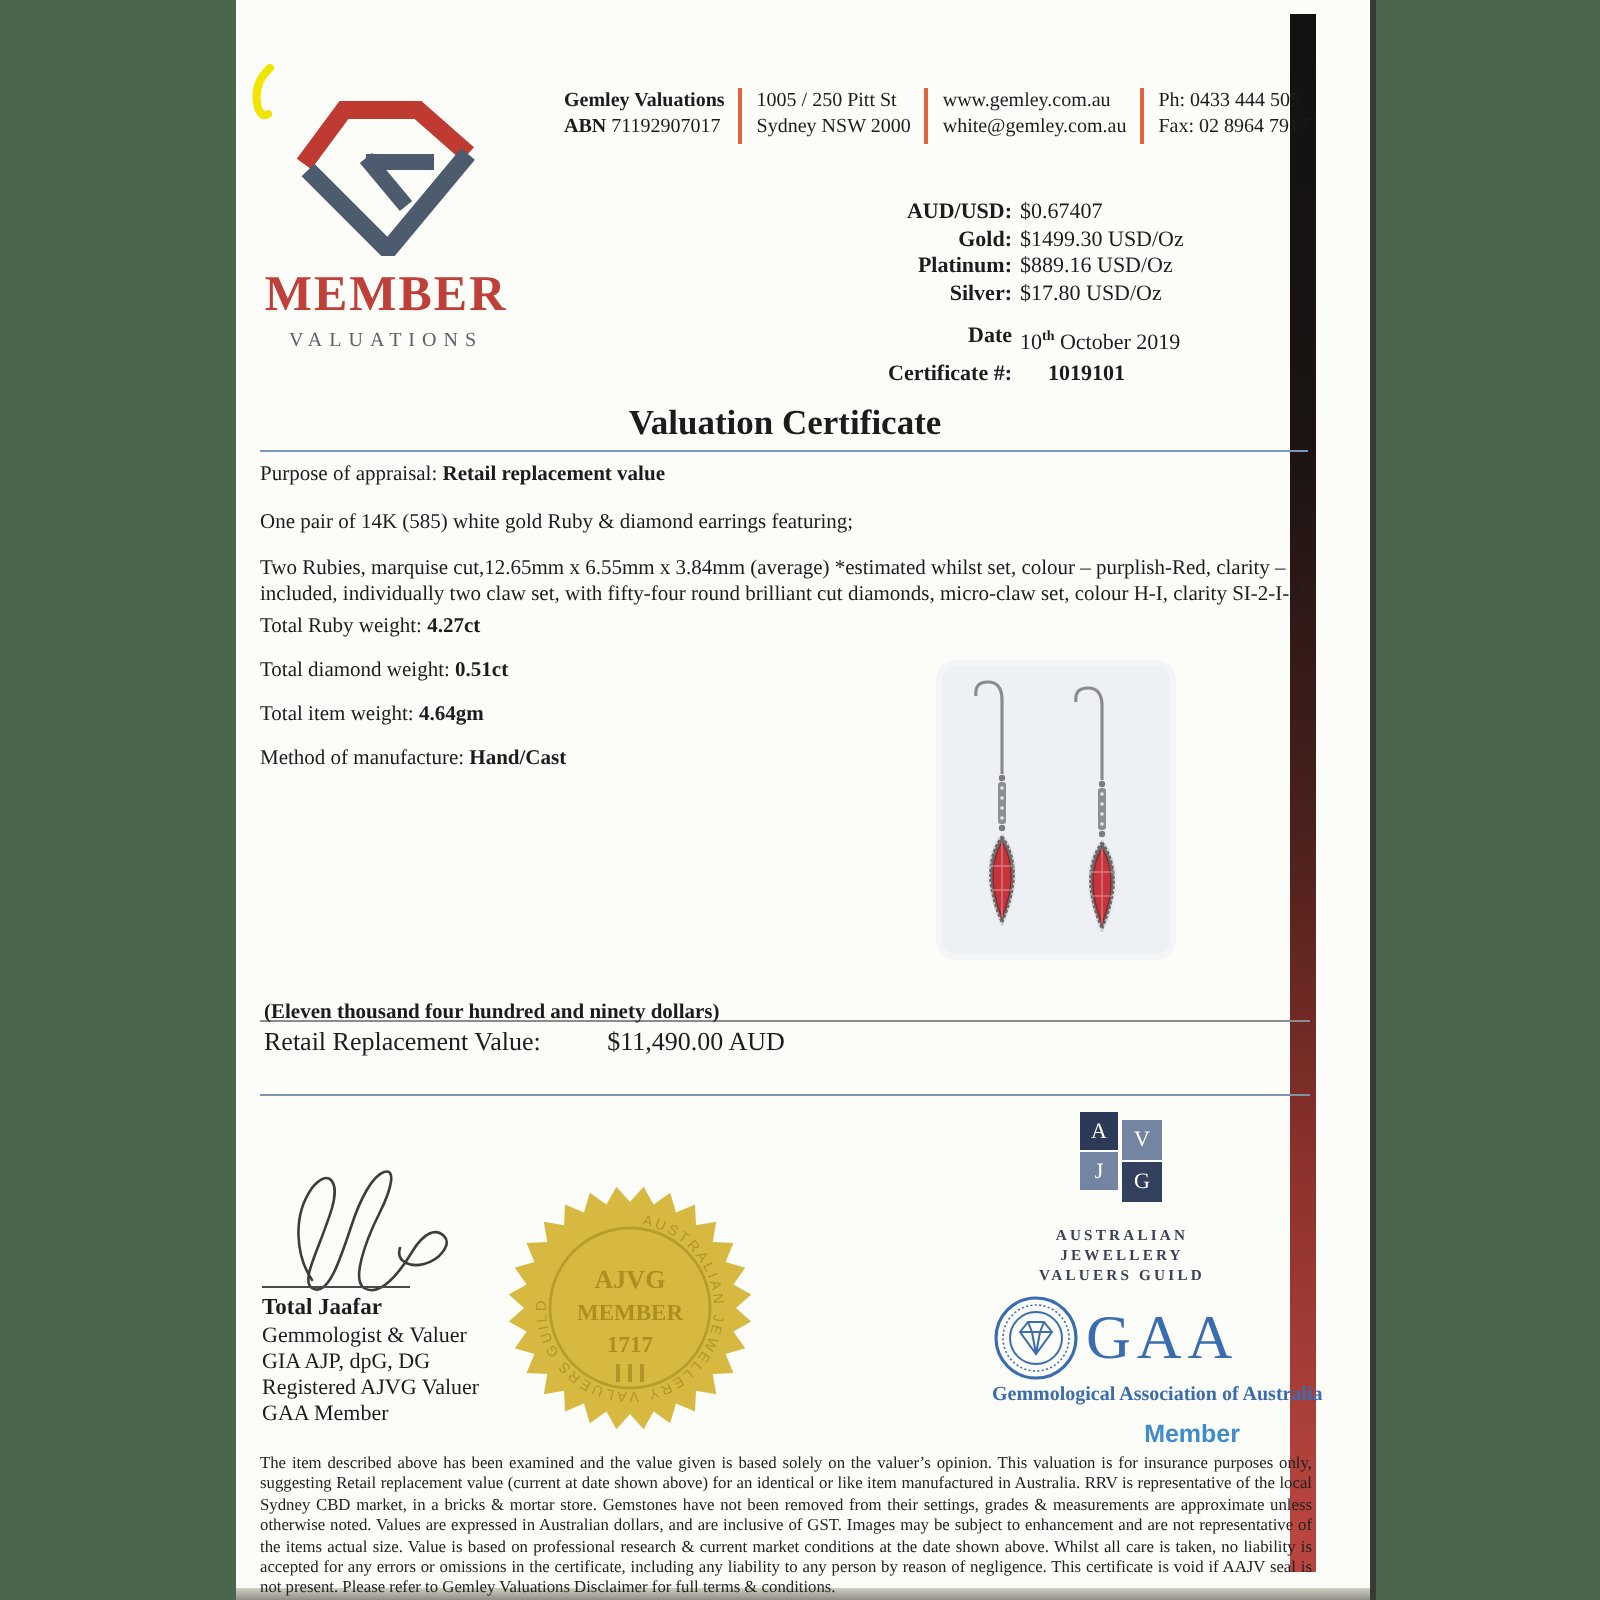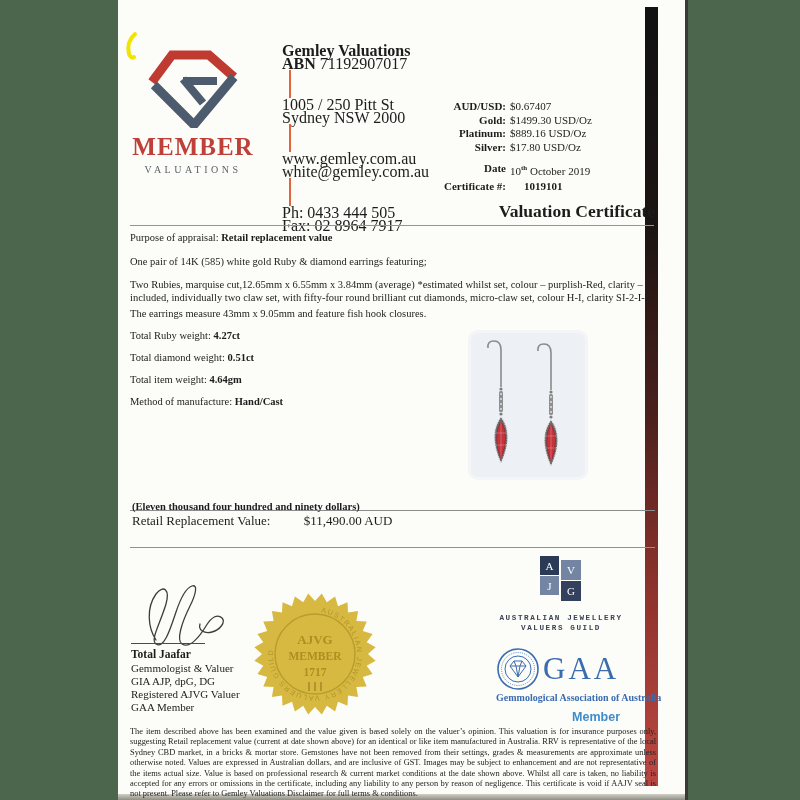--- a/index.html
+++ b/index.html
@@ -21,35 +21,35 @@
     background:linear-gradient(#121212 0%,#1b1412 28%,#4a201c 52%,#8c322c 74%,#b8453f 97%);
   }
   .pen-mark{position:absolute;left:4px;top:30px;}
 
   
   .logo-block{position:absolute;left:10px;top:46px;width:130px;text-align:center;}
   .logo-word{font-size:25px;font-weight:700;letter-spacing:1px;color:#bf4038;margin-top:1px;}
   .logo-sub{font-size:10px;letter-spacing:3.5px;color:#5d6269;margin-top:3px;}
 
   
-  .contact{position:absolute;left:164px;top:44px;display:flex;align-items:flex-start;font-size:16px;line-height:13px;flex-direction:column;}
+  .contact{position:absolute;left:164px;top:44px;display:flex;align-items:flex-start;font-size:10px;line-height:13px;}
   .contact .col{white-space:nowrap;}
   .contact .vr{width:2px;height:28px;background:#e2633c;margin:0 7px;flex:none;}
   .b{font-weight:700;}
 
   
   .rates,.dateblock{position:absolute;left:300px;width:240px;display:grid;grid-template-columns:92px 1fr;font-size:11px;line-height:13.5px;}
   .rates{top:100px;}
   .dateblock{top:161px;line-height:15px;}
   .rates .lbl,.dateblock .lbl{text-align:right;padding-right:4px;font-weight:700;}
   .cert-num{font-weight:700;padding-left:14px;}
   sup{font-size:7px;font-weight:bold;}
 
   
-  .title{position:absolute;left:12px;top:201px;width:525px;text-align:right;font-size:17.5px;font-weight:700;}
+  .title{position:absolute;left:12px;top:201px;width:525px;text-align:center;font-size:17.5px;font-weight:700;}
   .title-rule{position:absolute;left:12px;top:225px;width:524px;height:1px;background:#8098b8;}
 
   
   .copy{position:absolute;left:12px;top:231px;width:528px;font-size:10.5px;line-height:13px;}
   .copy p{margin:0 0 0 0;}
   .mb11{margin-bottom:11px!important;} .mb10{margin-bottom:10px!important;}
   .mb3{margin-bottom:3px!important;} .mb9{margin-bottom:9px!important;}
 
   
   .photo{position:absolute;left:350px;top:330px;width:120px;height:150px;background:#edf1f6;
@@ -72,21 +72,21 @@
   .seal{position:absolute;left:135px;top:592px;}
 
   
   .ajvg{position:absolute;left:381px;top:556px;width:124px;text-align:center;}
   .ajvg-squares{position:relative;width:42px;height:48px;margin:0 auto;}
   .sq{position:absolute;width:19px;height:19px;display:flex;align-items:center;justify-content:center;
       color:#fff;font-size:11px;font-family:"Liberation Serif",serif;}
   .sq.dark{background:#2c3a57;} .sq.light{background:#7385a3;}
   .sq.a{left:0;top:0;} .sq.v{left:21px;top:4px;width:20px;height:20px;}
   .sq.j{left:0;top:20px;} .sq.g{left:21px;top:25px;width:20px;height:20px;background:#33415f;}
-  .ajvg-cap{font-family:Liberation Mono, monospace;font-size:7.6px;font-weight:700;
+  .ajvg-cap{font-family:Liberation Serif, serif;font-size:7.6px;font-weight:700;
     letter-spacing:1.6px;color:#3b4254;margin-top:9px;line-height:10px;}
 
   
   .gaa{position:absolute;left:378px;top:647px;width:128px;}
   .gaa-row{display:flex;align-items:center;}
   .gaa-word{font-size:31px;letter-spacing:3px;color:#3a6cb0;margin-left:3px;line-height:30px;}
   .gaa-cap{font-size:10px;font-weight:700;color:#3a6cb0;text-align:center;margin-top:1px;white-space:nowrap;}
   .gaa-member{font-family:"Liberation Sans",sans-serif;font-size:12.5px;font-weight:700;
     color:#3f8ccb;text-align:right;padding-right:4px;margin-top:7px;}
 
@@ -156,21 +156,20 @@
     <div class="cert-num">1019101</div>
   </div>
 
   <div class="title">Valuation Certificate</div>
   <div class="title-rule"></div>
 
   <div class="copy">
     <p class="mb11"><span>Purpose of appraisal:</span> <span class="b">Retail replacement value</span></p>
     <p class="mb10">One pair of 14K (585) white gold Ruby &amp; diamond earrings featuring;</p>
     <p class="mb3">Two Rubies, marquise cut,12.65mm x 6.55mm x 3.84mm (average) *estimated whilst set, colour – purplish-Red, clarity – included,  individually two claw set, with fifty-four round brilliant cut diamonds, micro-claw set, colour H-I, clarity SI-2-I-2.</p>
-    <p class="mb9">The earrings measure 43mm x 9.05mm and feature fish hook closures.</p>
     <p class="mb9"><span>Total Ruby weight:</span> <span class="b">4.27ct</span></p>
     <p class="mb9"><span>Total diamond weight:</span> <span class="b">0.51ct</span></p>
     <p class="mb9"><span>Total item weight:</span> <span class="b">4.64gm</span></p>
     <p><span>Method of manufacture:</span> <span class="b">Hand/Cast</span></p>
   </div>
 
   <div class="photo">
     <svg width="114" height="144" viewBox="0 0 114 144">
       <g transform="translate(12,4)">
         <path d="M18,50 L18,13 Q18,4 11,4 Q4,4 5,11" fill="none" stroke="#8b8b8b" stroke-width="1.6"></path>

